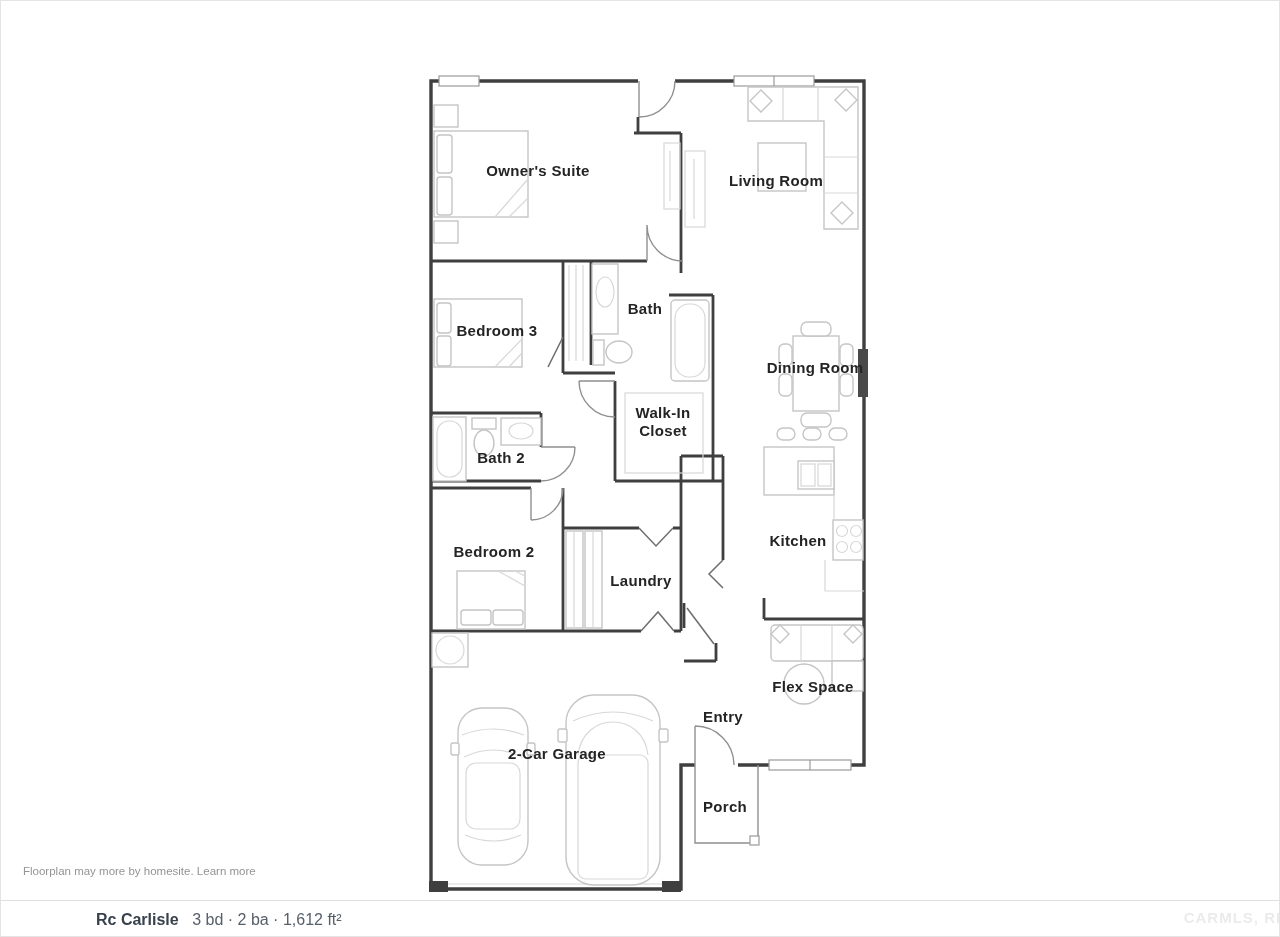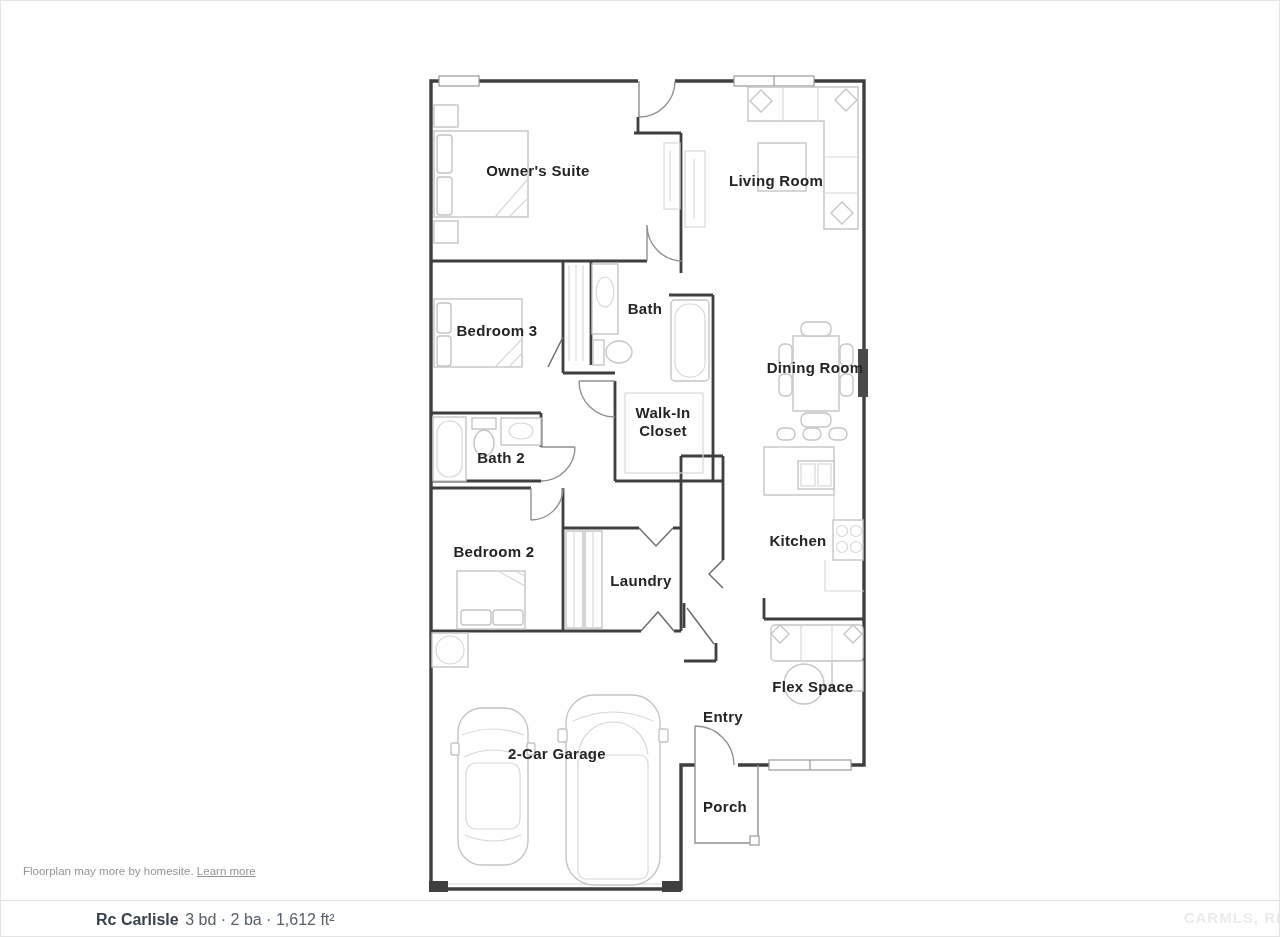--- a/index.html
+++ b/index.html
@@ -13,26 +13,26 @@
   .furn{stroke:#c5c5c5;stroke-width:1.4;fill:#ffffff;}
   .furnl{stroke:#d8d8d8;stroke-width:1.2;fill:none;}
   .door{stroke:#909090;stroke-width:1.4;fill:none;}
   .dmark{stroke:#6f6f6f;stroke-width:1.5;fill:none;}
   .winr{stroke:#9a9a9a;stroke-width:1.2;fill:#ffffff;}
   .windark{fill:#4a4a4a;stroke:none;}
   .pillar{fill:#3f3f3f;stroke:none;}
   .lbl{font-family:"Liberation Sans",sans-serif;font-size:15px;font-weight:600;
        fill:#242424;letter-spacing:.3px;text-anchor:middle;}
   .disclaimer{position:absolute;left:22px;top:864px;font-size:11.5px;color:#949494;}
-  .disclaimer a{color:#949494;text-decoration:underline;cursor:pointer;}
+  .disclaimer a{color:#949494;cursor:pointer;}
   .bar-divider{position:absolute;left:0;top:899px;width:1280px;height:1px;background:#e0e0e0;}
   .plan-bar{position:absolute;left:0;top:900px;width:1280px;height:37px;background:#fff;}
   .plan-bar-inner{position:absolute;left:95px;top:0;height:37px;line-height:37px;font-size:16px;}
   .plan-name{font-weight:700;color:#38424c;}
-  .plan-details{font-weight:400;color:#57606a;margin-left:2px;text-align:right;}
+  .plan-details{font-weight:400;color:#57606a;margin-left:9px;text-align:right;}
   .watermark{position:absolute;right:-8px;top:908px;font-size:15px;font-weight:700;
              color:#ebebeb;letter-spacing:1px;white-space:nowrap;}
 </style>
 </head>
 <body>
 
 <div class="page">
 
   <div class="plan-area">
     <svg width="1280" height="937" viewBox="0 0 1280 937">

